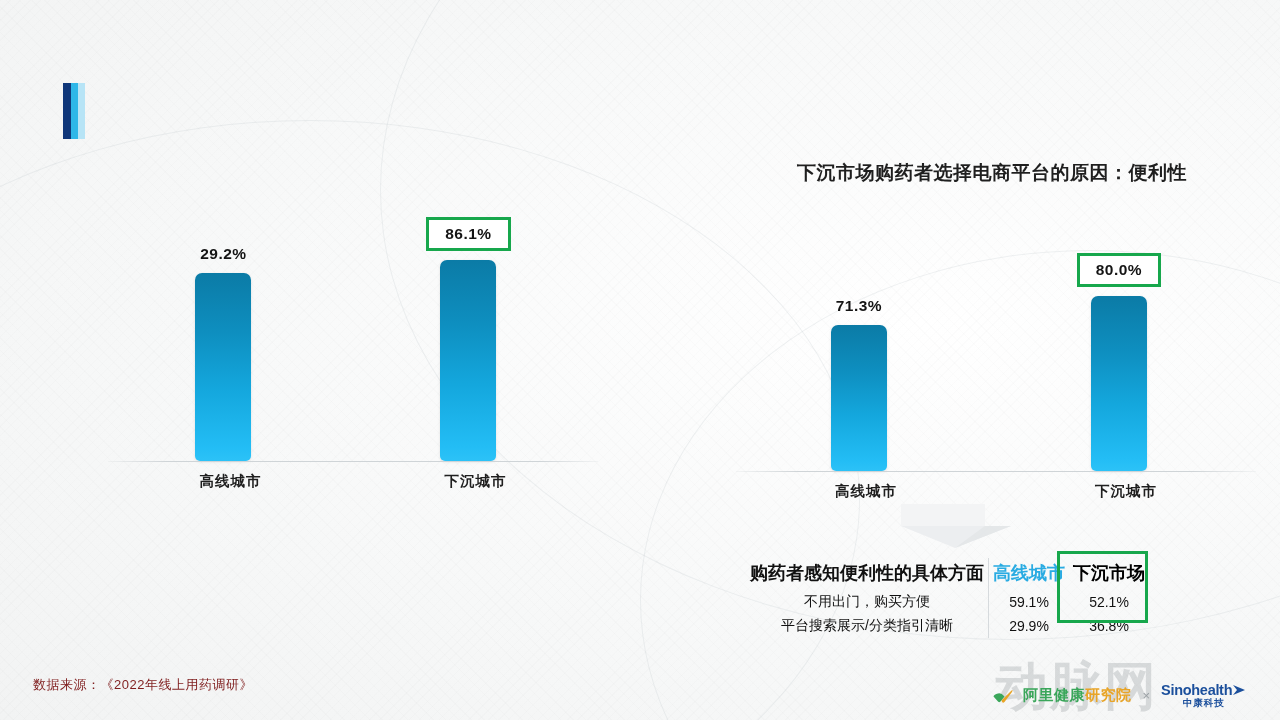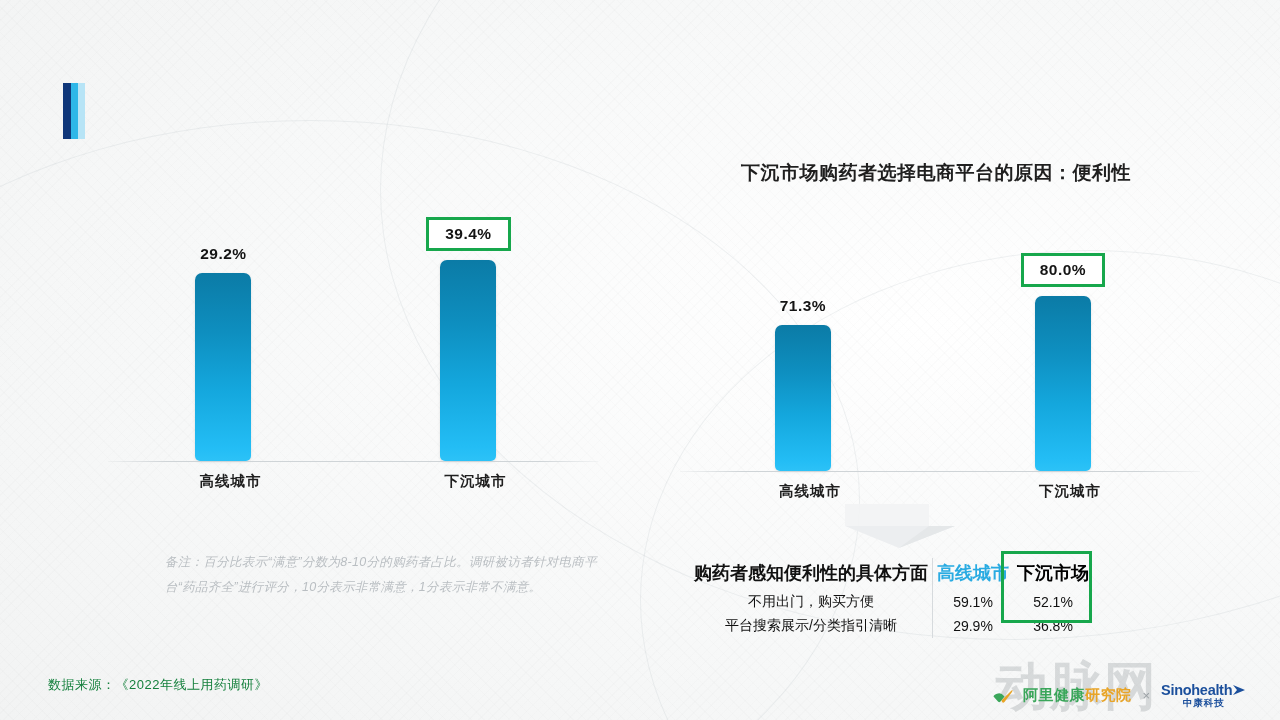--- a/index.html
+++ b/index.html
@@ -35,21 +35,21 @@
 
   #page-title {
     position:absolute; left:97px; top:56px;
     font-size:28.5px; font-weight:bold; letter-spacing:0.5px;
     color:#173b70; white-space:nowrap;
   }
 
   
   .panel { position:absolute; }
   #panel-left  { left:60px;  top:160px; width:560px; height:500px; }
-  #panel-right { left:632px; top:160px; width:590px; height:500px; }
+  #panel-right { left:688px; top:160px; width:590px; height:500px; }
 
   .chart-title {
     text-align:center; font-size:19px; font-weight:bold; color:#1f1f1f;
     letter-spacing:0.5px;
   }
   #panel-left  .chart-title { margin-left:10px; }
   #panel-right .chart-title { margin-left:18px; }
 
   
   .chart { position:relative; }
@@ -108,22 +108,22 @@
   #detail-table thead .c-high { color:#29abe2; }
   #detail-table thead .c-sink { color:#000000; }
   #detail-table tbody td { font-size:14px; }
   #table-green-box {
     position:absolute; left:369px; top:391px; width:91px; height:72px;
     border:3px solid #17a74c; pointer-events:none;
   }
 
   
   #source-note {
-    position:absolute; left:48px; top:676px;
-    font-size:13px; color:#15803d; letter-spacing:0.5px;
+    position:absolute; left:33px; top:676px;
+    font-size:13px; color:#7f1d1d; letter-spacing:0.5px;
   }
   #watermark {
     position:absolute; left:996px; top:652px;
     font-size:52px; font-weight:bold; color:rgba(168,172,176,0.40);
     letter-spacing:2px; user-select:none; white-space:nowrap;
   }
   #logo-bar {
     position:absolute; left:992px; top:683px;
     display:flex; align-items:center; gap:9px;
   }
@@ -163,33 +163,32 @@
 
   <div class="chart" id="chart-left">
     <div class="bars">
 
       <div class="bar-group">
         <div class="bar-value">29.2%</div>
         <div class="bar" style="height:188px;"></div>
       </div>
 
       <div class="bar-group">
-        <div class="bar-value boxed">39.4%</div>
+        <div class="bar-value boxed">86.1%</div>
         <div class="bar" style="height:201px;"></div>
       </div>
 
     </div>
     <div class="axis"></div>
     <div class="cats">
       <div class="cat-label">高线城市</div>
       <div class="cat-label">下沉城市</div>
     </div>
   </div>
 
-  <div id="footnote">备注：百分比表示“满意”分数为8-10分的购药者占比。调研被访者针对电商平台“药品齐全”进行评分，10分表示非常满意，1分表示非常不满意。</div>
 </div>
 
 <div class="panel" id="panel-right">
 
   <div class="chart-title">下沉市场购药者选择电商平台的原因：便利性</div>
 
   <div class="chart" id="chart-right">
     <div class="bars">
 
       <div class="bar-group">

